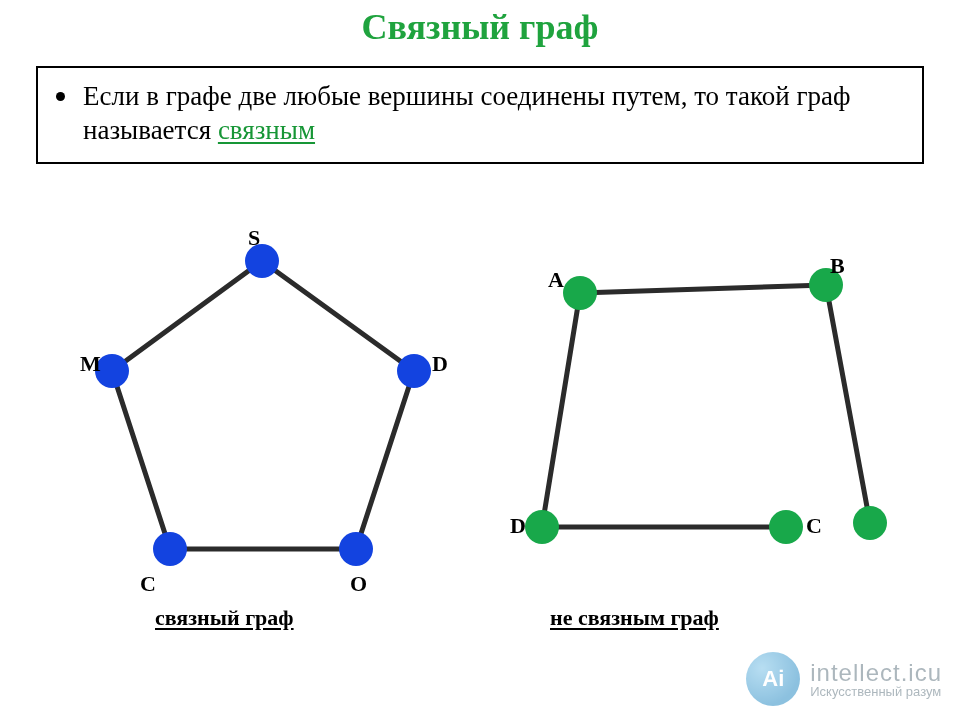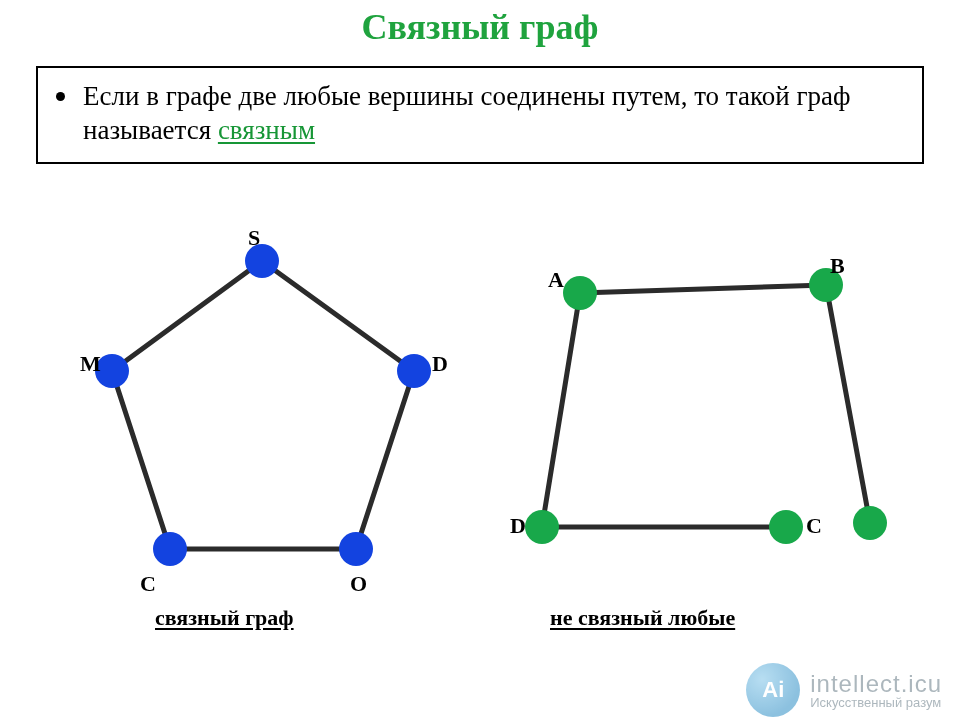--- a/index.html
+++ b/index.html
@@ -56,21 +56,21 @@
   .caption {
     position: absolute;
     font-size: 22px;
     font-weight: bold;
     text-decoration: underline;
     text-underline-offset: 3px;
   }
   .watermark {
     position: absolute;
     right: 18px;
-    bottom: 3px;
+    bottom: 14px;
     display: flex;
     align-items: center;
     gap: 10px;
     opacity: 0.55;
     pointer-events: none;
   }
   .wm-badge {
     width: 54px; height: 54px; border-radius: 50%;
     background: radial-gradient(circle at 30% 30%, #7ec4e8, #2f8fc6 70%);
     display: flex; align-items: center; justify-content: center;
@@ -127,21 +127,21 @@
       <div class="graph-label" style="left: 350px; top: 366px;">O</div>
       <div class="graph-label" style="left: 140px; top: 366px;">C</div>
       <div class="graph-label" style="left: 80px; top: 146px;">M</div>
       <div class="graph-label" style="left: 548px; top: 62px;">A</div>
       <div class="graph-label" style="left: 830px; top: 48px;">B</div>
       <div class="graph-label" style="left: 806px; top: 308px;">C</div>
       <div class="graph-label" style="left: 510px; top: 308px;">D</div>
     </div>
 
   <div class="caption" id="cap-conn" style="left: 155px; top: 400px;">связный граф</div>
-  <div class="caption" id="cap-disc" style="left: 550px; top: 400px;">не связный любые</div>
+  <div class="caption" id="cap-disc" style="left: 550px; top: 400px;">не связным граф</div>
 </div>
 
 <div class="watermark">
   <div class="wm-badge">Аі</div>
   <div class="wm-text">
     <div class="wm-main">intellect.icu</div>
     <div class="wm-sub">Искусственный  разум</div>
   </div>
 </div>
 

